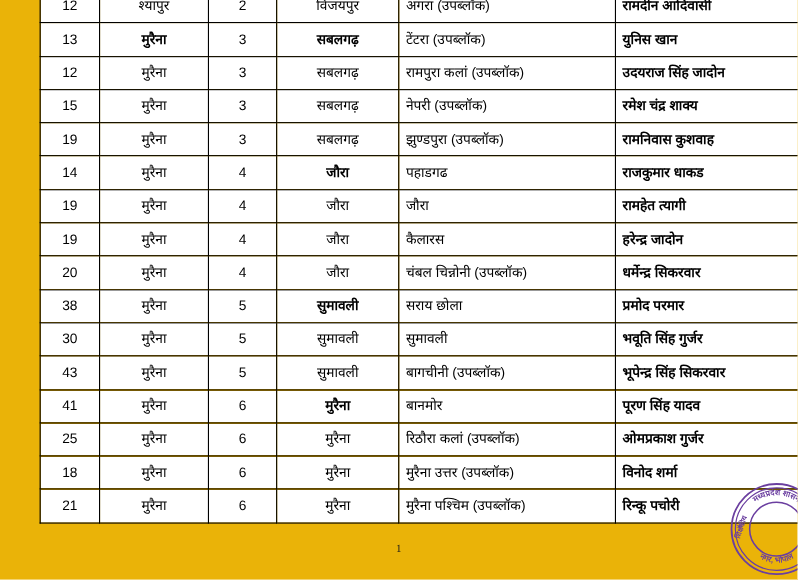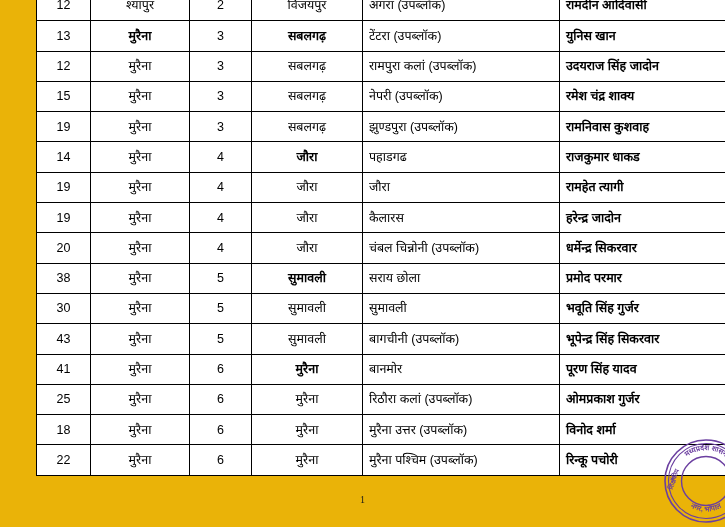--- a/index.html
+++ b/index.html
@@ -198,21 +198,21 @@
         </tr>
         <tr>
           <td class="c-sno">18</td>
           <td class="c-dist">मुरैना</td>
           <td class="c-num">6</td>
           <td class="c-block">मुरैना</td>
           <td class="c-sub">मुरैना उत्तर (उपब्लॉक)</td>
           <td class="c-name">विनोद शर्मा</td>
         </tr>
         <tr>
-          <td class="c-sno">22</td>
+          <td class="c-sno">21</td>
           <td class="c-dist">मुरैना</td>
           <td class="c-num">6</td>
           <td class="c-block">मुरैना</td>
           <td class="c-sub">मुरैना पश्चिम (उपब्लॉक)</td>
           <td class="c-name">रिन्कू पचोरी</td>
         </tr>
       </tbody>
   </table>
 
   <div id="page-number">1</div>

